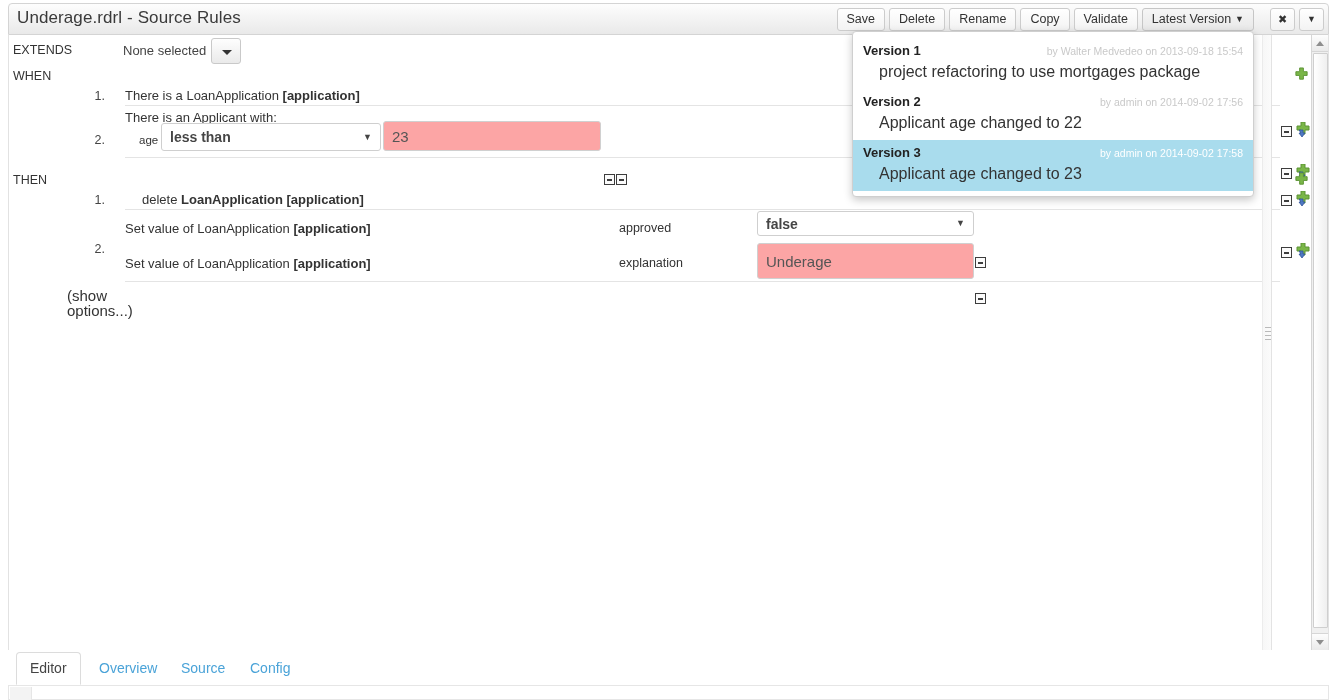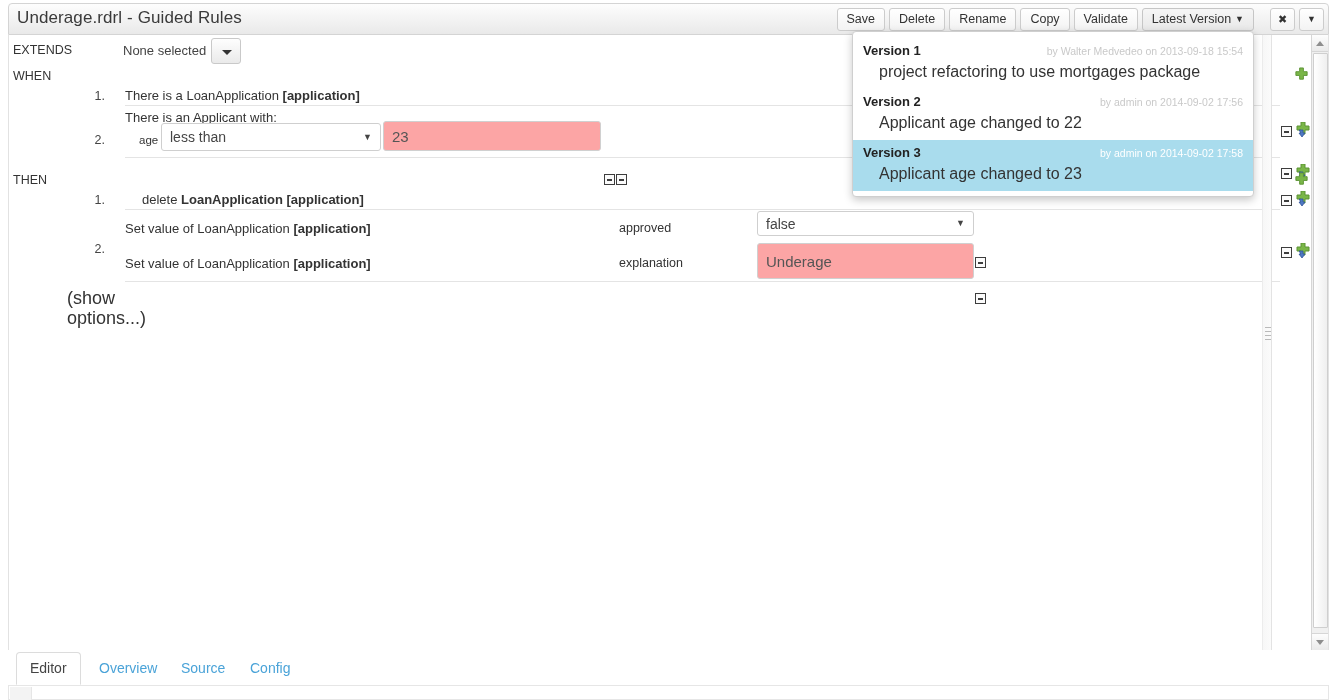--- a/index.html
+++ b/index.html
@@ -189,20 +189,21 @@
     position: absolute;
     border: 1px solid #cfcfcf;
     border-radius: 3px;
     background: #ffffff;
     font-size: 14px;
     color: #454545;
     padding-left: 8px;
     line-height: 1;
     display: flex;
     align-items: center;
+    font-weight: bold;
   }
   .ddl .cv {
     position: absolute;
     right: 8px;
     font-size: 9px;
     color: #444;
   }
   .txt {
     position: absolute;
     border: 1px solid #d0d0d0;
@@ -251,23 +252,23 @@
     left: 2px; top: 4px;
     width: 5px; height: 2px;
     background: #3d3d3d;
   }
 
   
   .icn { position: absolute; cursor: pointer; }
 
   .show-opts {
     position: absolute;
-    font-size: 18px;
+    font-size: 15px;
     color: #333;
-    line-height: 20px;
+    line-height: 15px;
     width: 70px;
   }
 
   
   .verpanel {
     position: absolute;
     left: 852px; top: 31px;
     width: 402px;
     background: #ffffff;
     border: 1px solid #cfcfcf;
@@ -336,21 +337,21 @@
     background: #f3f3f3;
     border-right: 1px solid #e6e6e6;
   }
 </style>
 </head>
 <body>
 
 <div id="app">
 
   <div class="titlebar">
-    <div class="title-text">Underage.rdrl - Guided Rules</div>
+    <div class="title-text">Underage.rdrl - Source Rules</div>
 
     <div class="toolbar">
       <button class="tbtn">Save</button>
       <button class="tbtn">Delete</button>
       <button class="tbtn">Rename</button>
       <button class="tbtn">Copy</button>
       <button class="tbtn">Validate</button>
       <button class="tbtn split">
         <span>Latest Version</span><span class="caret">▼</span>
       </button>

